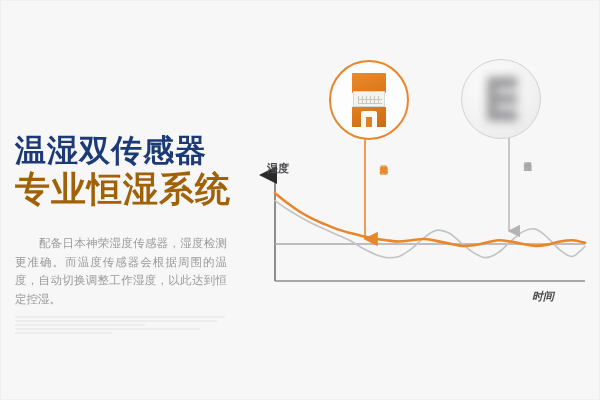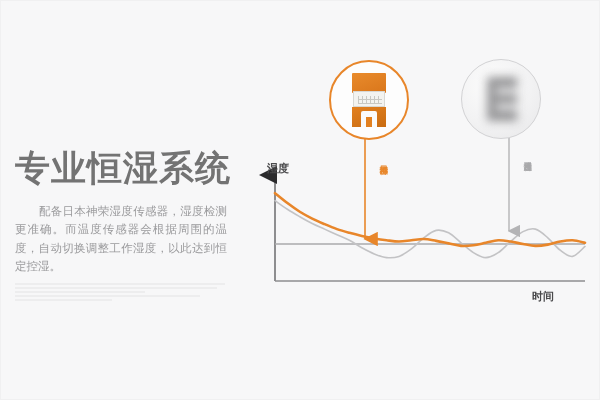--- a/index.html
+++ b/index.html
@@ -34,28 +34,28 @@
     font-size: 31px;
     font-weight: bold;
     color: #1c3a76;
     letter-spacing: 1px;
     line-height: 1.05;
     white-space: nowrap;
   }
   .headline-2 {
     font-size: 35px;
     font-weight: bold;
-    color: #737373;
+    color: #a16207;
     letter-spacing: 1px;
     line-height: 1.1;
-    margin-top: 14px;
+    margin-top: 2px;
     white-space: nowrap;
   }
   #body-copy {
-    margin-top: 14px;
+    margin-top: 26px;
     width: 212px;
     font-size: 11.5px;
     line-height: 1.62;
     color: #9a9a9c;
     text-align: justify;
   }
   #body-copy .indent { padding-left: 24px; }
   #fineprint {
     margin-top: 7px;
     width: 210px;
@@ -82,21 +82,21 @@
   #chart-svg { display: block; }
 
   .axis-label {
     position: absolute;
     font-size: 11px;
     color: #4a4a4c;
     font-weight: bold;
     white-space: nowrap;
   }
   #y-axis-label { left: 14px; top: 120px; }
-  #x-axis-label { left: 279px; top: 248px; }
+  #x-axis-label { left: 279px; top: 248px; font-style: italic; }
 
   
   .callout-text {
     position: absolute;
     writing-mode: vertical-rl;
     text-orientation: upright;
     font-size: 8.5px;
     line-height: 1.22;
     letter-spacing: 0px;
     white-space: nowrap;
@@ -212,20 +212,21 @@
   }
   #gray-blob:before { left: 9px; top: 11px; width: 22px; height: 6px; }
   #gray-blob:after  { left: 9px; top: 27px; width: 22px; height: 6px; }
 </style>
 </head>
 <body>
 
 <div id="poster">
 
   <div id="left-block">
+    <div class="headline-1">温湿双传感器</div>
     <div class="headline-2">专业恒湿系统</div>
     <div id="body-copy">
       <span class="indent"></span><span>配备日本神荣湿度传感器，湿度检测更准确。而温度传感器会根据周围的温度，自动切换调整工作湿度，以此达到恒定控湿。</span>
     </div>
     <div id="fineprint">
       <div class="fp-line w1"></div>
       <div class="fp-line w2"></div>
       <div class="fp-line w3"></div>
       <div class="fp-line w4"></div>
       <div class="fp-line w5"></div>

